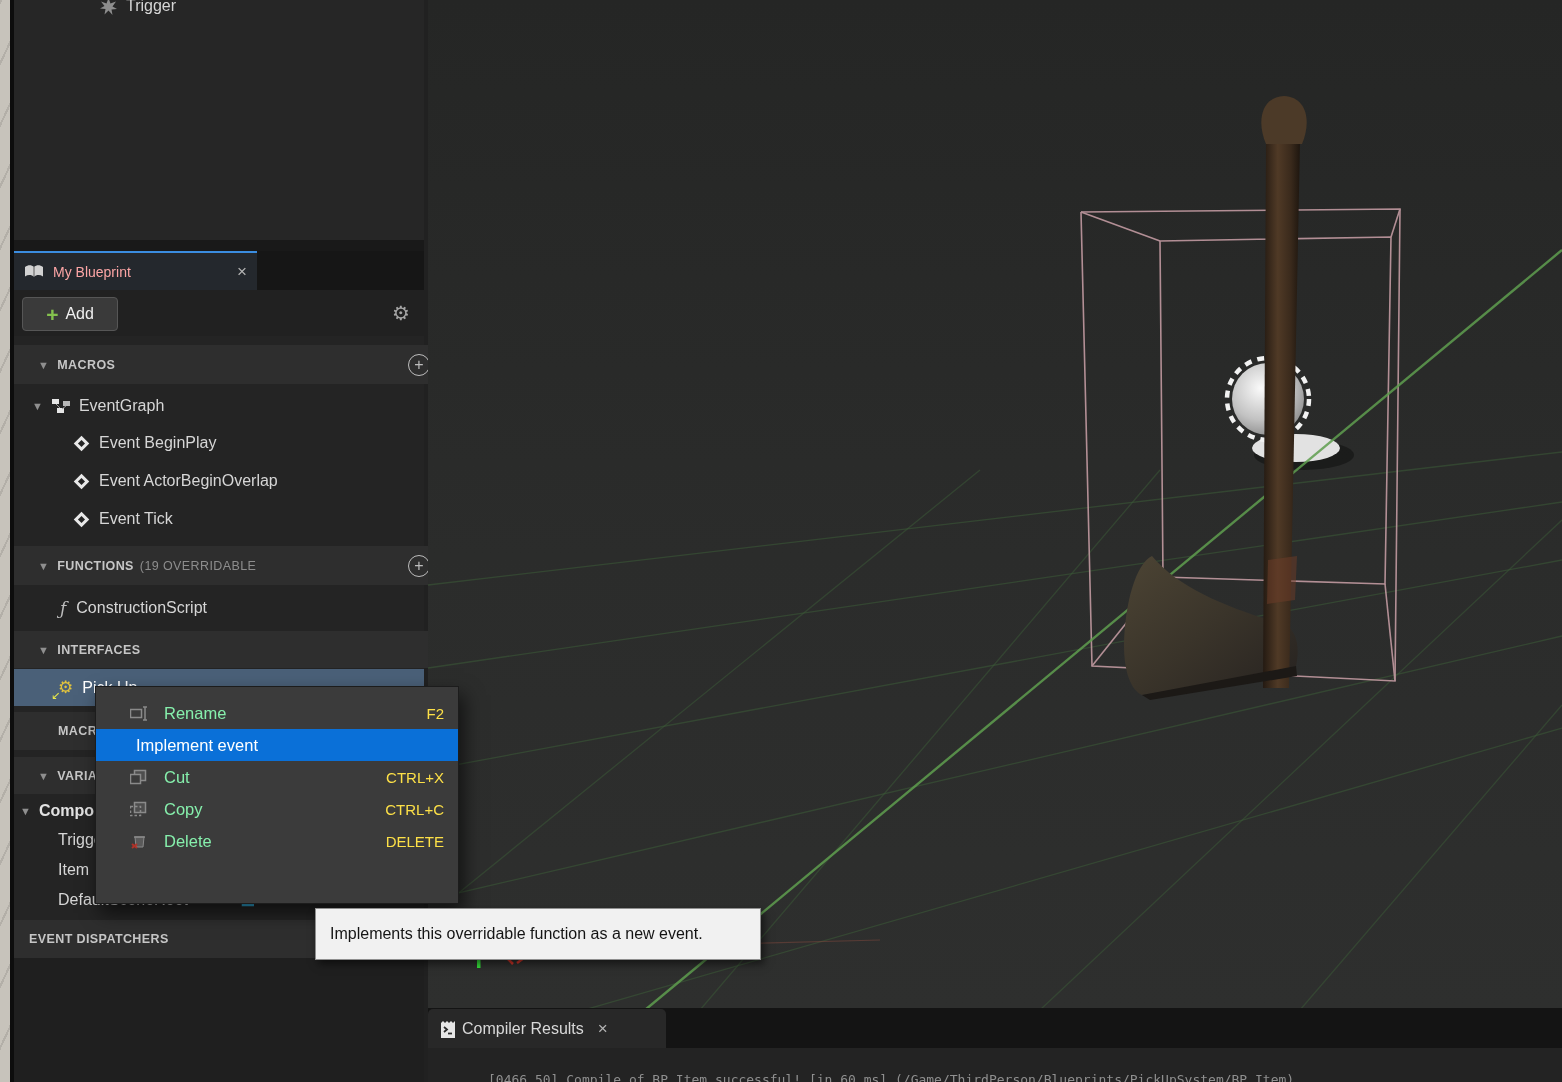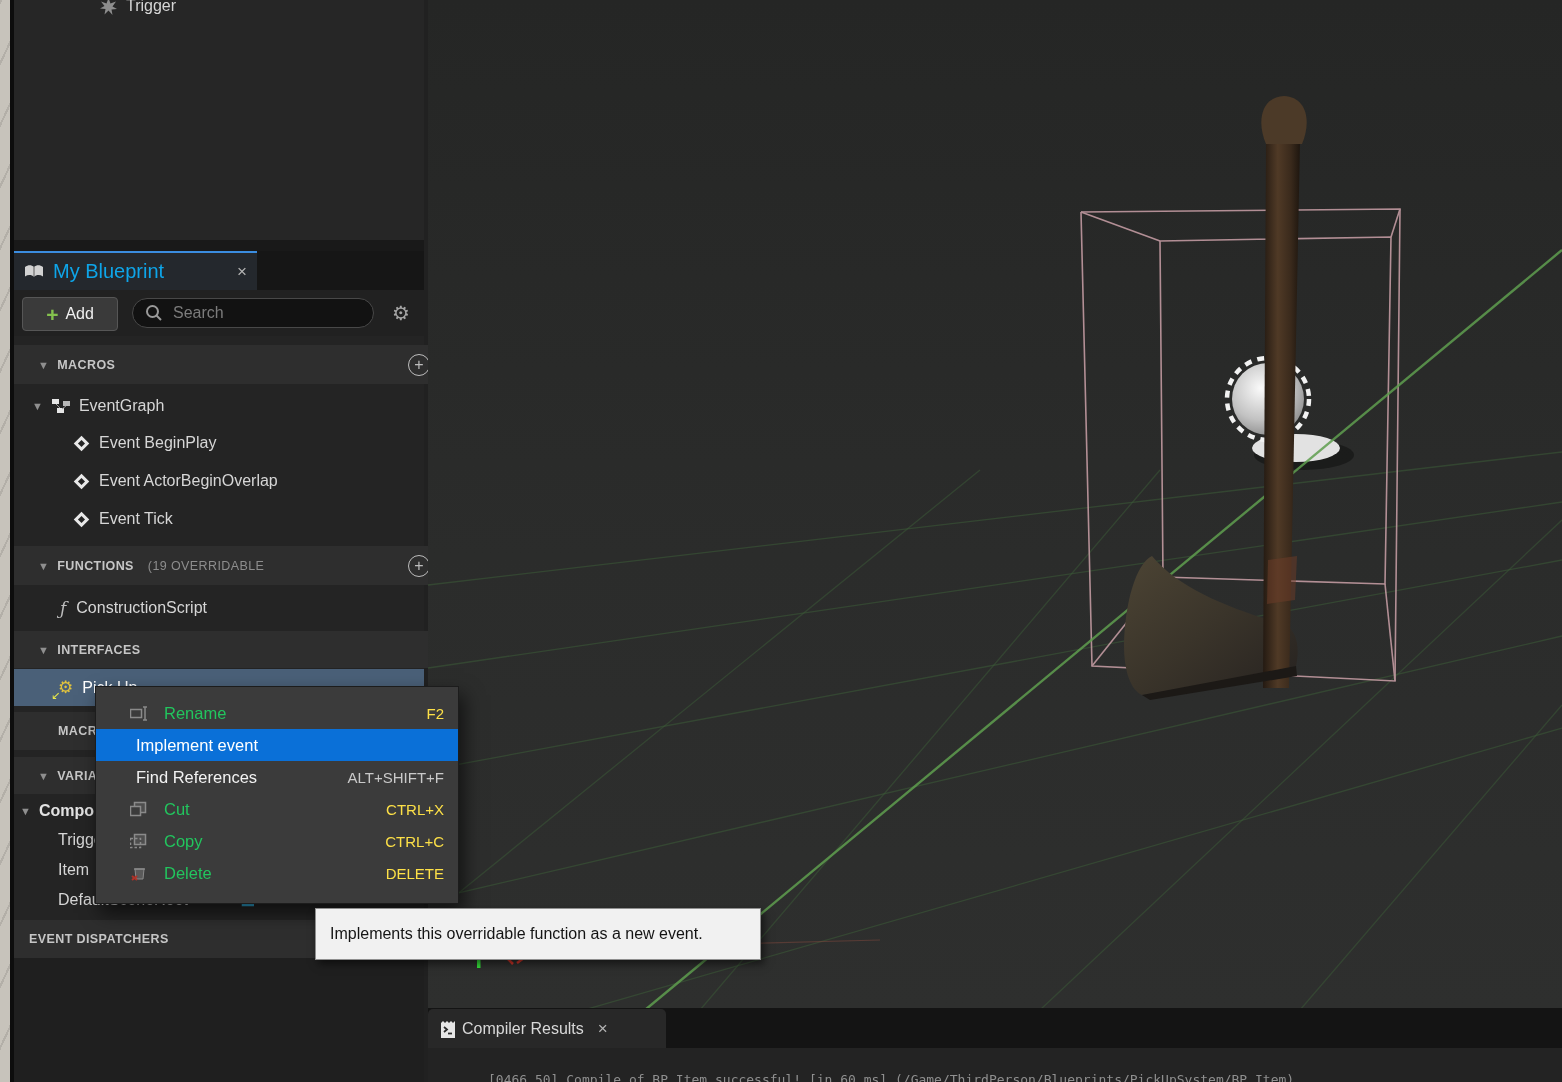--- a/index.html
+++ b/index.html
@@ -25,21 +25,21 @@
       font-size:12.5px;font-weight:bold;letter-spacing:.4px;color:#c6c6c6;}
   .tri{display:inline-block;color:#8f8f8f;font-size:11px;margin-right:8px;}
   .dim{color:#8d8d8d;font-weight:normal;}
   .plus-circle{position:absolute;right:18px;width:20px;height:20px;border:1.5px solid #bdbdbd;
       border-radius:50%;color:#bdbdbd;font-size:16px;line-height:19px;text-align:center;font-weight:normal;}
 
   
   .tab-strip{left:14px;top:251px;width:410px;height:39px;background:#161616;}
   .mb-tab{position:absolute;left:0;top:0;width:243px;height:39px;background:#24282d;
       border-top:2px solid #3b8de0;display:flex;align-items:center;padding:0 10px;box-sizing:border-box;}
-  .mb-tab .title{font-size:20px;color:#0ea5e9;margin-left:9px;}
+  .mb-tab .title{font-size:14px;color:#fca5a5;margin-left:9px;}
   .tab-close{margin-left:auto;color:#b4b4b4;font-size:17px;}
 
   
   .toolbar{left:14px;top:290px;width:410px;height:46px;background:#212121;}
   .add-btn{position:absolute;left:8px;top:7px;width:94px;height:32px;background:#3a3a3a;
       border:1px solid #565656;border-radius:4px;display:flex;align-items:center;justify-content:center;
       color:#f0f0f0;font-size:16px;}
   .add-plus{color:#84c14e;font-size:21px;font-weight:bold;margin-right:7px;line-height:1;}
   .search-box{position:absolute;left:118px;top:8px;width:242px;height:30px;background:#121212;
       border:1px solid #484848;border-radius:16px;display:flex;align-items:center;padding:0 12px;box-sizing:border-box;}
@@ -62,21 +62,21 @@
   
   .viewport{left:428px;top:0;width:1134px;height:1010px;
       background:linear-gradient(180deg,#252625 0%,#2b2c2b 55%,#2e2f2e 100%);}
 
   
   .ctx-menu{left:95px;top:686px;width:364px;height:218px;background:#3b3b3b;
       border:1px solid #1c1c1c;box-shadow:5px 9px 18px rgba(0,0,0,0.6);box-sizing:border-box;padding-top:10px;}
   .ctx-item{height:32px;display:flex;align-items:center;padding:0 14px 0 40px;font-size:16.5px;}
   .ctx-item .ico{width:34px;margin-left:-6px;display:flex;align-items:center;}
   .ctx-item .lbl{color:#f2f2f2;}
-  .ctx-item.disabled .lbl{color:#22c55e;}
+  .ctx-item.disabled .lbl{color:#86efac;}
   .ctx-item .sc{margin-left:auto;font-size:15px;color:#c9c9c9;}
   .ctx-item.disabled .sc{color:#fde047;}
   .ctx-item.highlighted{background:#0a70d8;}
   .ctx-item.highlighted .lbl{color:#ffffff;}
 
   
   .tooltip{left:315px;top:908px;width:446px;height:52px;background:#f1f1f1;border:1px solid #8f8f8f;
       box-shadow:3px 4px 8px rgba(0,0,0,0.55);box-sizing:border-box;display:flex;align-items:center;
       padding-left:14px;font-size:16px;color:#141414;}
 
@@ -117,27 +117,20 @@
       <span class="title">My Blueprint</span>
       <span class="tab-close">×</span>
     </div>
   </div>
 
   <div class="abs toolbar">
     <div class="add-btn">
       <span class="add-plus">+</span>
       <span>Add</span>
     </div>
-    <div class="search-box">
-      <svg width="18" height="18" style="margin-right:8px">
-        <circle cx="7.5" cy="7.5" r="5.5" fill="none" stroke="#9a9a9a" stroke-width="2"></circle>
-        <line x1="11.5" y1="11.5" x2="16" y2="16" stroke="#9a9a9a" stroke-width="2"></line>
-      </svg>
-      <input type="text" placeholder="Search" style="">
-    </div>
     <span class="gear">⚙</span>
   </div>
 
   <div class="abs list-bg"></div>
 
   <div class="sec-header" style="left:14px;top:345px;width:410px;height:39px;padding-left:24px;">
     <span class="tri">▼</span>
     <span>MACROS</span>
     <span class="plus-circle">+</span>
   </div>
@@ -167,21 +160,21 @@
   <div class="row" style="left:74px;top:503px;height:32px;">
     <span class="diamond">
         <i></i>
       </span>
     <span>Event Tick</span>
   </div>
 
   <div class="sec-header" style="left:14px;top:546px;width:410px;height:39px;padding-left:24px;">
     <span class="tri">▼</span>
     <span>FUNCTIONS</span>
-    <span class="dim" style="margin-left:14px;">(19 OVERRIDABLE</span>
+    <span class="dim" style="margin-left:6px;">(19 OVERRIDABLE</span>
     <span class="plus-circle">+</span>
   </div>
   <div class="row" style="left:60px;top:591px;height:34px;">
     <span class="fn-icon">ƒ</span>
     <span>ConstructionScript</span>
   </div>
 
   <div class="sec-header" style="left:14px;top:631px;width:410px;height:37px;padding-left:24px;">
     <span class="tri">▼</span>
     <span>INTERFACES</span>
@@ -305,24 +298,20 @@
             <line x1="13" y1="14" x2="17" y2="14" stroke="#8a8a8a" stroke-width="1.5"></line>
           </svg>
       </span>
       <span class="lbl">Rename</span>
       <span class="sc">F2</span>
     </div>
     <div class="ctx-item highlighted">
       <span class="lbl">Implement event</span>
       <span class="sc"></span>
     </div>
-    <div class="ctx-item">
-      <span class="lbl">Find References</span>
-      <span class="sc">ALT+SHIFT+F</span>
-    </div>
     <div class="ctx-item disabled">
       <span class="ico">
         <svg width="17" height="16">
             <rect x="4.5" y="1.5" width="11" height="10" fill="#4e4e4e" stroke="#8a8a8a" stroke-width="1.5"></rect>
             <rect x="0.5" y="5.5" width="10" height="9" fill="#3b3b3b" stroke="#8a8a8a" stroke-width="1.5"></rect>
           </svg>
       </span>
       <span class="lbl">Cut</span>
       <span class="sc">CTRL+X</span>
     </div>

